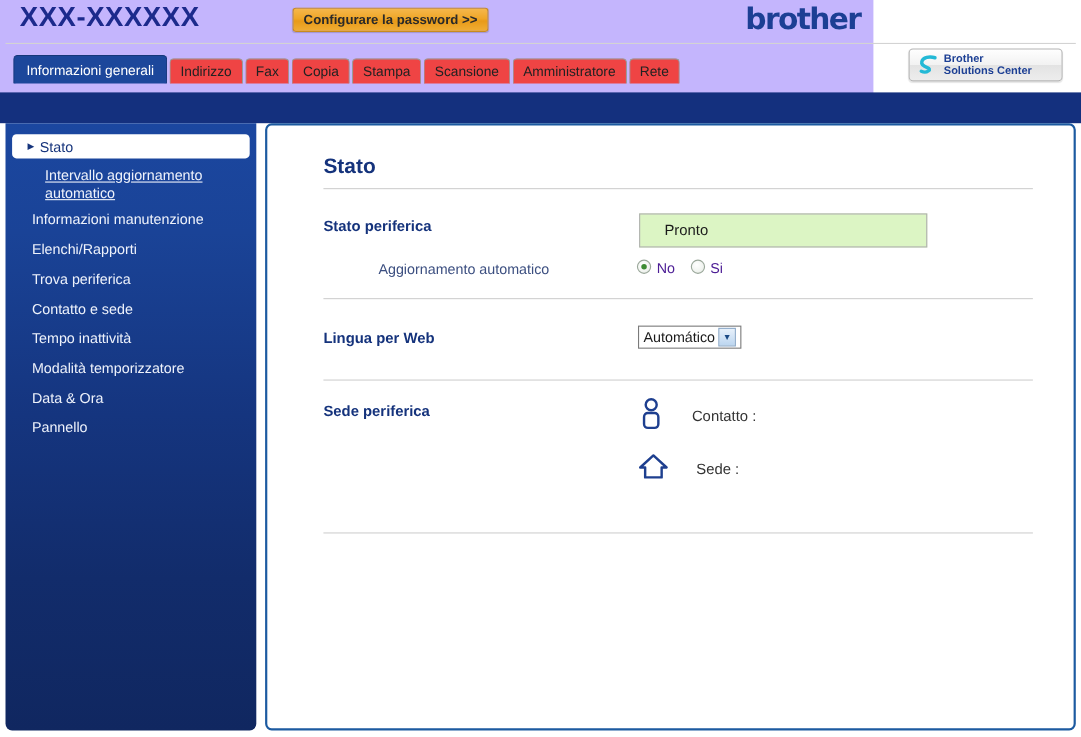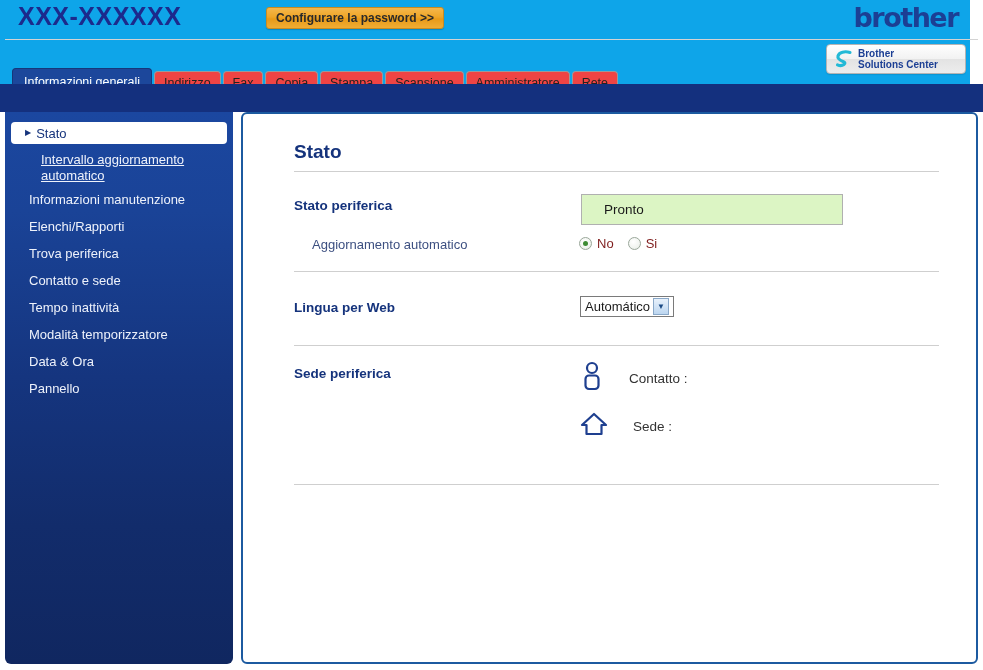--- a/index.html
+++ b/index.html
@@ -11,22 +11,22 @@
     width: 983px; height: 670px;
     font-family: "Liberation Sans", sans-serif;
     overflow: hidden;
     position: relative;
   }
 
   
   .header {
     position: absolute;
     left: 0; top: 0;
-    width: 970px; height: 86px;
-    background: #0ea5e9;
+    width: 794px; height: 86px;
+    background: #c4b5fd;
   }
   .header-top {
     position: absolute;
     left: 5px; top: 3px;
     width: 973px; height: 37px;
     border-bottom: 1px solid #d3d3d3;
   }
   .model-title {
     position: absolute;
     left: 18px; top: 2px;
@@ -81,21 +81,21 @@
     font-size: 10px;
     font-weight: bold;
     color: #1c3f94;
     line-height: 11.5px;
     white-space: nowrap;
   }
 
   
   .tabbar {
     position: absolute;
-    left: 0; top: 65px;
+    left: 0; top: 47px;
     width: 983px; height: 29px;
     display: flex;
     align-items: flex-end;
     padding-left: 12px;
   }
   .tab {
     height: 23px;
     padding: 0 9px;
     display: flex; align-items: center;
     font-size: 12.5px;
@@ -198,38 +198,39 @@
     position: absolute;
     font-size: 13.5px;
     font-weight: bold;
     color: #15337c;
     text-align: center;
   }
   .row-sublabel {
     position: absolute;
     font-size: 13px;
     color: #3c4f80;
+    margin-left: 32px;
   }
   .status-box {
     position: absolute;
     left: 338px; top: 80px;
     width: 262px; height: 31px;
     background: #dcf5c4;
     border: 1px solid #b0b0b0;
     display: flex; align-items: center;
     padding-left: 22px;
     font-size: 13.5px;
     color: #1a1a1a;
   }
   .radio-group {
     position: absolute;
     left: 336px; top: 122px;
-    display: flex; align-items: center;
+    display: flex; align-items: flex-start;
     font-size: 13px;
-    color: #7f1d1d;
+    color: #4c1d95;
   }
   .radio {
     width: 13px; height: 13px;
     border-radius: 50%;
     border: 1px solid #9aa79a;
     background: radial-gradient(circle at 40% 35%, #ffffff 0%, #f1f4f0 60%, #dfe5de 100%);
     display: inline-flex;
     align-items: center; justify-content: center;
     margin-right: 5px;
     cursor: pointer;

